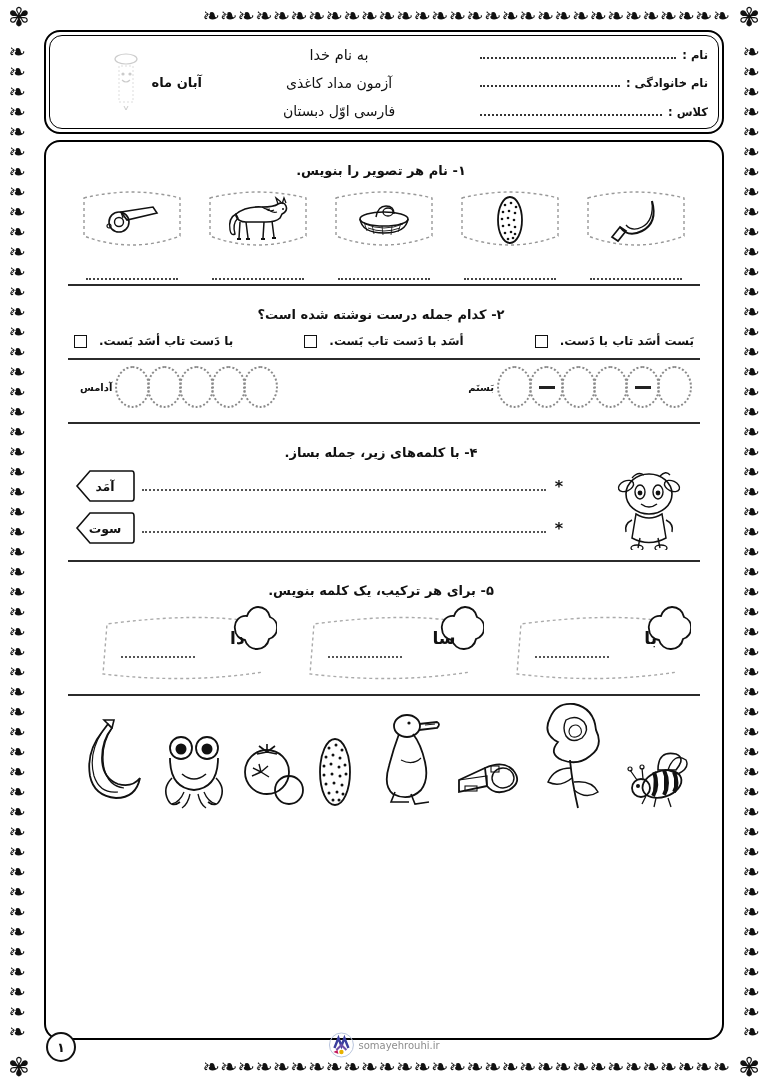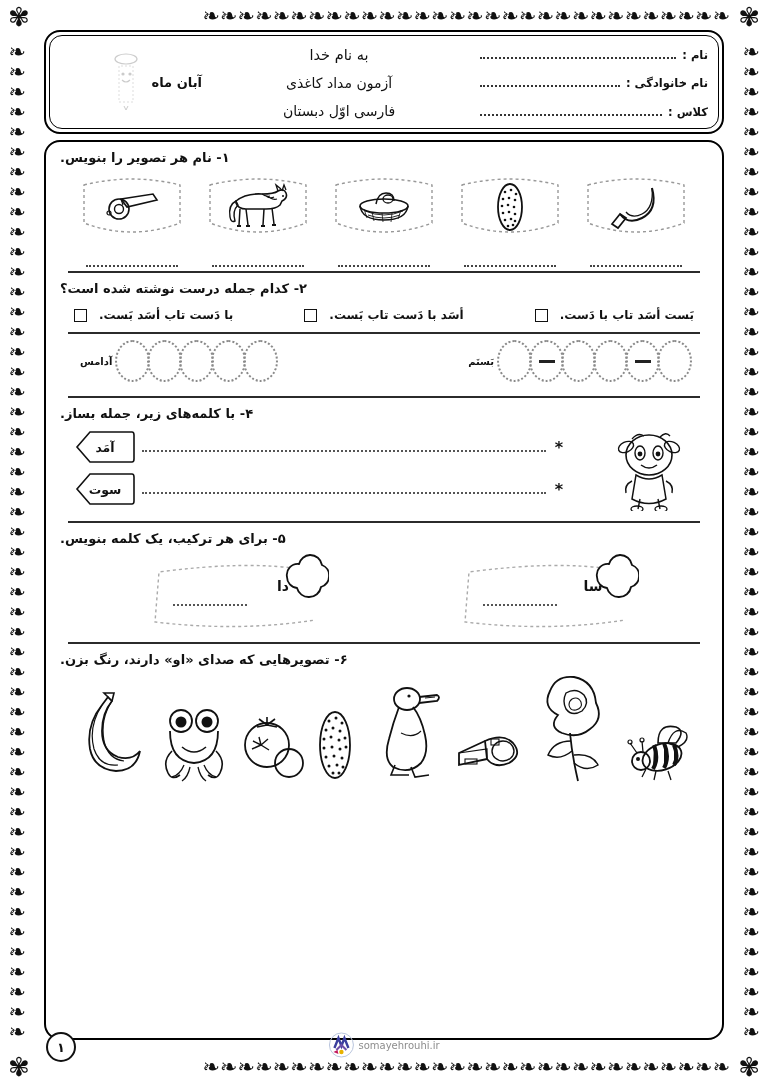--- a/index.html
+++ b/index.html
@@ -126,23 +126,24 @@
     border: 2.2px solid #000;
     border-radius: 16px;
     background: #fff;
     padding: 0;
   }
 
   .q { position: relative; padding: 0 14px; }
   .q-title {
     font-size: 13px;
     font-weight: bold;
-    text-align: left;
+    text-align: center;
     padding: 8px 6px 2px 0;
     direction: rtl;
+    margin-top: 13px;
   }
   .divider {
     height: 0;
     border-top: 2px solid #2b2b2b;
     margin: 4px 8px 0 8px;
   }
 
   
   .pic-row {
     display: flex;
@@ -260,24 +261,24 @@
     padding: 2px 14px 6px 14px;
   }
   .flower-cell {
     width: 200px;
     height: 82px;
     position: relative;
   }
   .flower-cell .cloudbox { position: absolute; inset: 0; }
   .flower-cell .fl-label {
     position: absolute;
-    top: 10px; right: 18px;
+    top: 10px; right: 12px;
     width: 56px; height: 52px;
     display: flex; align-items: center; justify-content: center;
-    font-size: 14px; font-weight: bold;
+    font-size: 17px; font-weight: bold;
     z-index: 3;
   }
   .flower-cell .fl-dots {
     position: absolute;
     bottom: 26px; right: 82px;
     width: 74px;
     border-bottom: 2.5px dotted #555;
     height: 2px;
     z-index: 3;
   }
@@ -704,27 +705,36 @@
           <svg class="cloudbox" viewBox="0 0 200 82">
             <path d="M178 20 Q120 10 30 22 L26 72 Q110 82 186 70" fill="none" stroke="#aaa" stroke-width="1.4" stroke-dasharray="3 3"></path>
             <g>
               <path d="M170 14 a12 12 0 0 1 11 -9 a12 12 0 0 1 12 10 a11 11 0 0 1 7 11 a11 11 0 0 1 -8 11 a12 12 0 0 1 -12 10 a12 12 0 0 1 -12 -9 a11 11 0 0 1 -10 -11 a11 11 0 0 1 12 -13 Z" fill="#fff" stroke="#111" stroke-width="1.8"></path>
             </g>
           </svg>
           <div class="fl-label">سا</div>
           <div class="fl-dots"></div>
         </div>
 
+        <div class="flower-cell">
+          <svg class="cloudbox" viewBox="0 0 200 82">
+            <path d="M178 20 Q120 10 30 22 L26 72 Q110 82 186 70" fill="none" stroke="#aaa" stroke-width="1.4" stroke-dasharray="3 3"></path>
+            <g>
+              <path d="M170 14 a12 12 0 0 1 11 -9 a12 12 0 0 1 12 10 a11 11 0 0 1 7 11 a11 11 0 0 1 -8 11 a12 12 0 0 1 -12 10 a12 12 0 0 1 -12 -9 a11 11 0 0 1 -10 -11 a11 11 0 0 1 12 -13 Z" fill="#fff" stroke="#111" stroke-width="1.8"></path>
+            </g>
+          </svg>
+          <div class="fl-label">با</div>
+          <div class="fl-dots"></div>
+        </div>
 
       </div>
       <div class="divider"></div>
     </section>
 
     <section class="q">
-      <div class="q-title">۶- تصویرهایی که صدای «او» دارند، رنگ بزن.</div>
       <div class="color-row">
 
         <div class="color-item">
           <svg width="70" height="92" viewBox="0 0 70 92">
             <path d="M30 6 L24 14 Q8 34 12 58 Q16 78 38 80 Q58 80 62 60 Q54 70 40 66 Q24 60 24 40 Q24 22 34 10 Z" fill="none" stroke="#111" stroke-width="1.8"></path>
             <path d="M24 14 Q10 36 16 58 Q22 76 40 74" fill="none" stroke="#111" stroke-width="1.2"></path>
             <path d="M34 10 Q22 28 26 50 Q30 68 46 70" fill="none" stroke="#111" stroke-width="1.2"></path>
             <path d="M30 6 L26 2 L36 2 L34 10" fill="none" stroke="#111" stroke-width="1.6"></path>
           </svg>
         </div>

